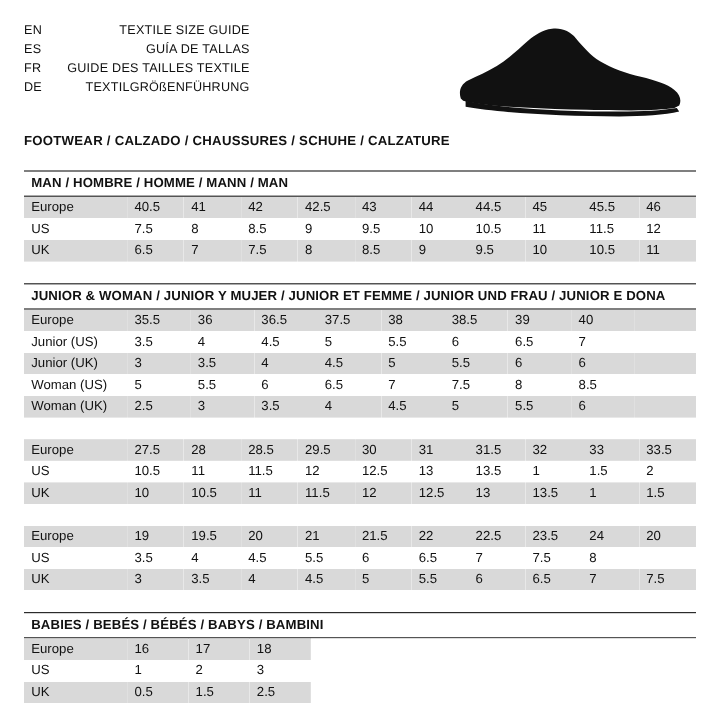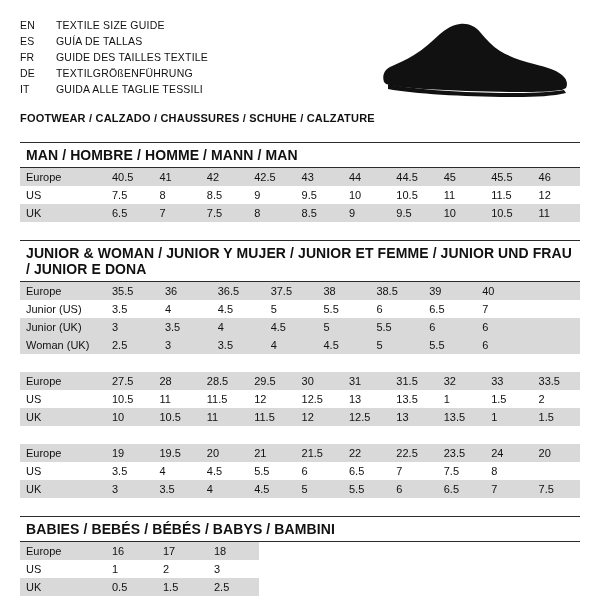--- a/index.html
+++ b/index.html
@@ -33,20 +33,21 @@
     flex-direction: column;
     gap: 1px;
     padding-top: 2px;
   }
   .lang-row {
     display: flex;
     align-items: baseline;
     font-size: 10.5px;
     letter-spacing: .2px;
     line-height: 15px;
+    justify-content: space-between;
   }
   .lang-code {
     width: 36px;
     flex: 0 0 36px;
     font-weight: normal;
     color: #111;
   }
   .lang-title {
     font-weight: normal;
     color: #111;
@@ -67,21 +68,21 @@
     font-weight: bold;
     letter-spacing: .2px;
     color: #111;
   }
 
   
   .block {
     margin-top: 18px;
   }
   .block-head {
-    font-size: 14px;
+    font-size: 11px;
     font-weight: bold;
     color: #111;
     border-top: 1px solid #2b2b2b;
     border-bottom: 1px solid #2b2b2b;
     padding: 4px 2px 4px 6px;
     letter-spacing: .1px;
   }
   table {
     border-collapse: collapse;
     width: 100%;
@@ -117,24 +118,20 @@
         <span class="lang-title">GUÍA DE TALLAS</span>
       </div>
       <div class="lang-row">
         <span class="lang-code">FR</span>
         <span class="lang-title">GUIDE DES TAILLES TEXTILE</span>
       </div>
       <div class="lang-row">
         <span class="lang-code">DE</span>
         <span class="lang-title">TEXTILGRÖßENFÜHRUNG</span>
       </div>
-      <div class="lang-row">
-        <span class="lang-code">IT</span>
-        <span class="lang-title">GUIDA ALLE TAGLIE TESSILI</span>
-      </div>
     </div>
 
     <div class="shoe-wrap">
       <svg viewBox="0 0 200 80" width="200" height="80" aria-hidden="true">
         <path fill="#111111" d="M8,62 C6,56 8,50 14,47 C22,43 30,40 38,35 C48,29 56,21 64,14 C70,9 76,5 84,4 C92,3 99,6 104,12 C110,19 116,26 124,31 C134,37 146,41 158,44 C170,47 180,50 186,55 C191,59 192,64 190,68 L186,70 C178,71 166,72 150,72 C120,72 80,71 48,69 C32,68 18,66 10,64 Z"></path>
         <path fill="#111111" d="M12,64 C40,70 90,73 140,73 C160,73 176,72 188,70 L190,73 C178,76 160,77 140,77 C90,77 40,74 12,69 Z"></path>
       </svg>
     </div>
   </div>
 
@@ -245,20 +242,32 @@
           <td>3</td>
           <td>3.5</td>
           <td>4</td>
           <td>4.5</td>
           <td>5</td>
           <td>5.5</td>
           <td>6</td>
           <td>6</td>
           <td></td>
         </tr>
+        <tr class="plain">
+          <td class="label">Woman (US)</td>
+          <td>5</td>
+          <td>5.5</td>
+          <td>6</td>
+          <td>6.5</td>
+          <td>7</td>
+          <td>7.5</td>
+          <td>8</td>
+          <td>8.5</td>
+          <td></td>
+        </tr>
         <tr class="shade">
           <td class="label">Woman (UK)</td>
           <td>2.5</td>
           <td>3</td>
           <td>3.5</td>
           <td>4</td>
           <td>4.5</td>
           <td>5</td>
           <td>5.5</td>
           <td>6</td>

